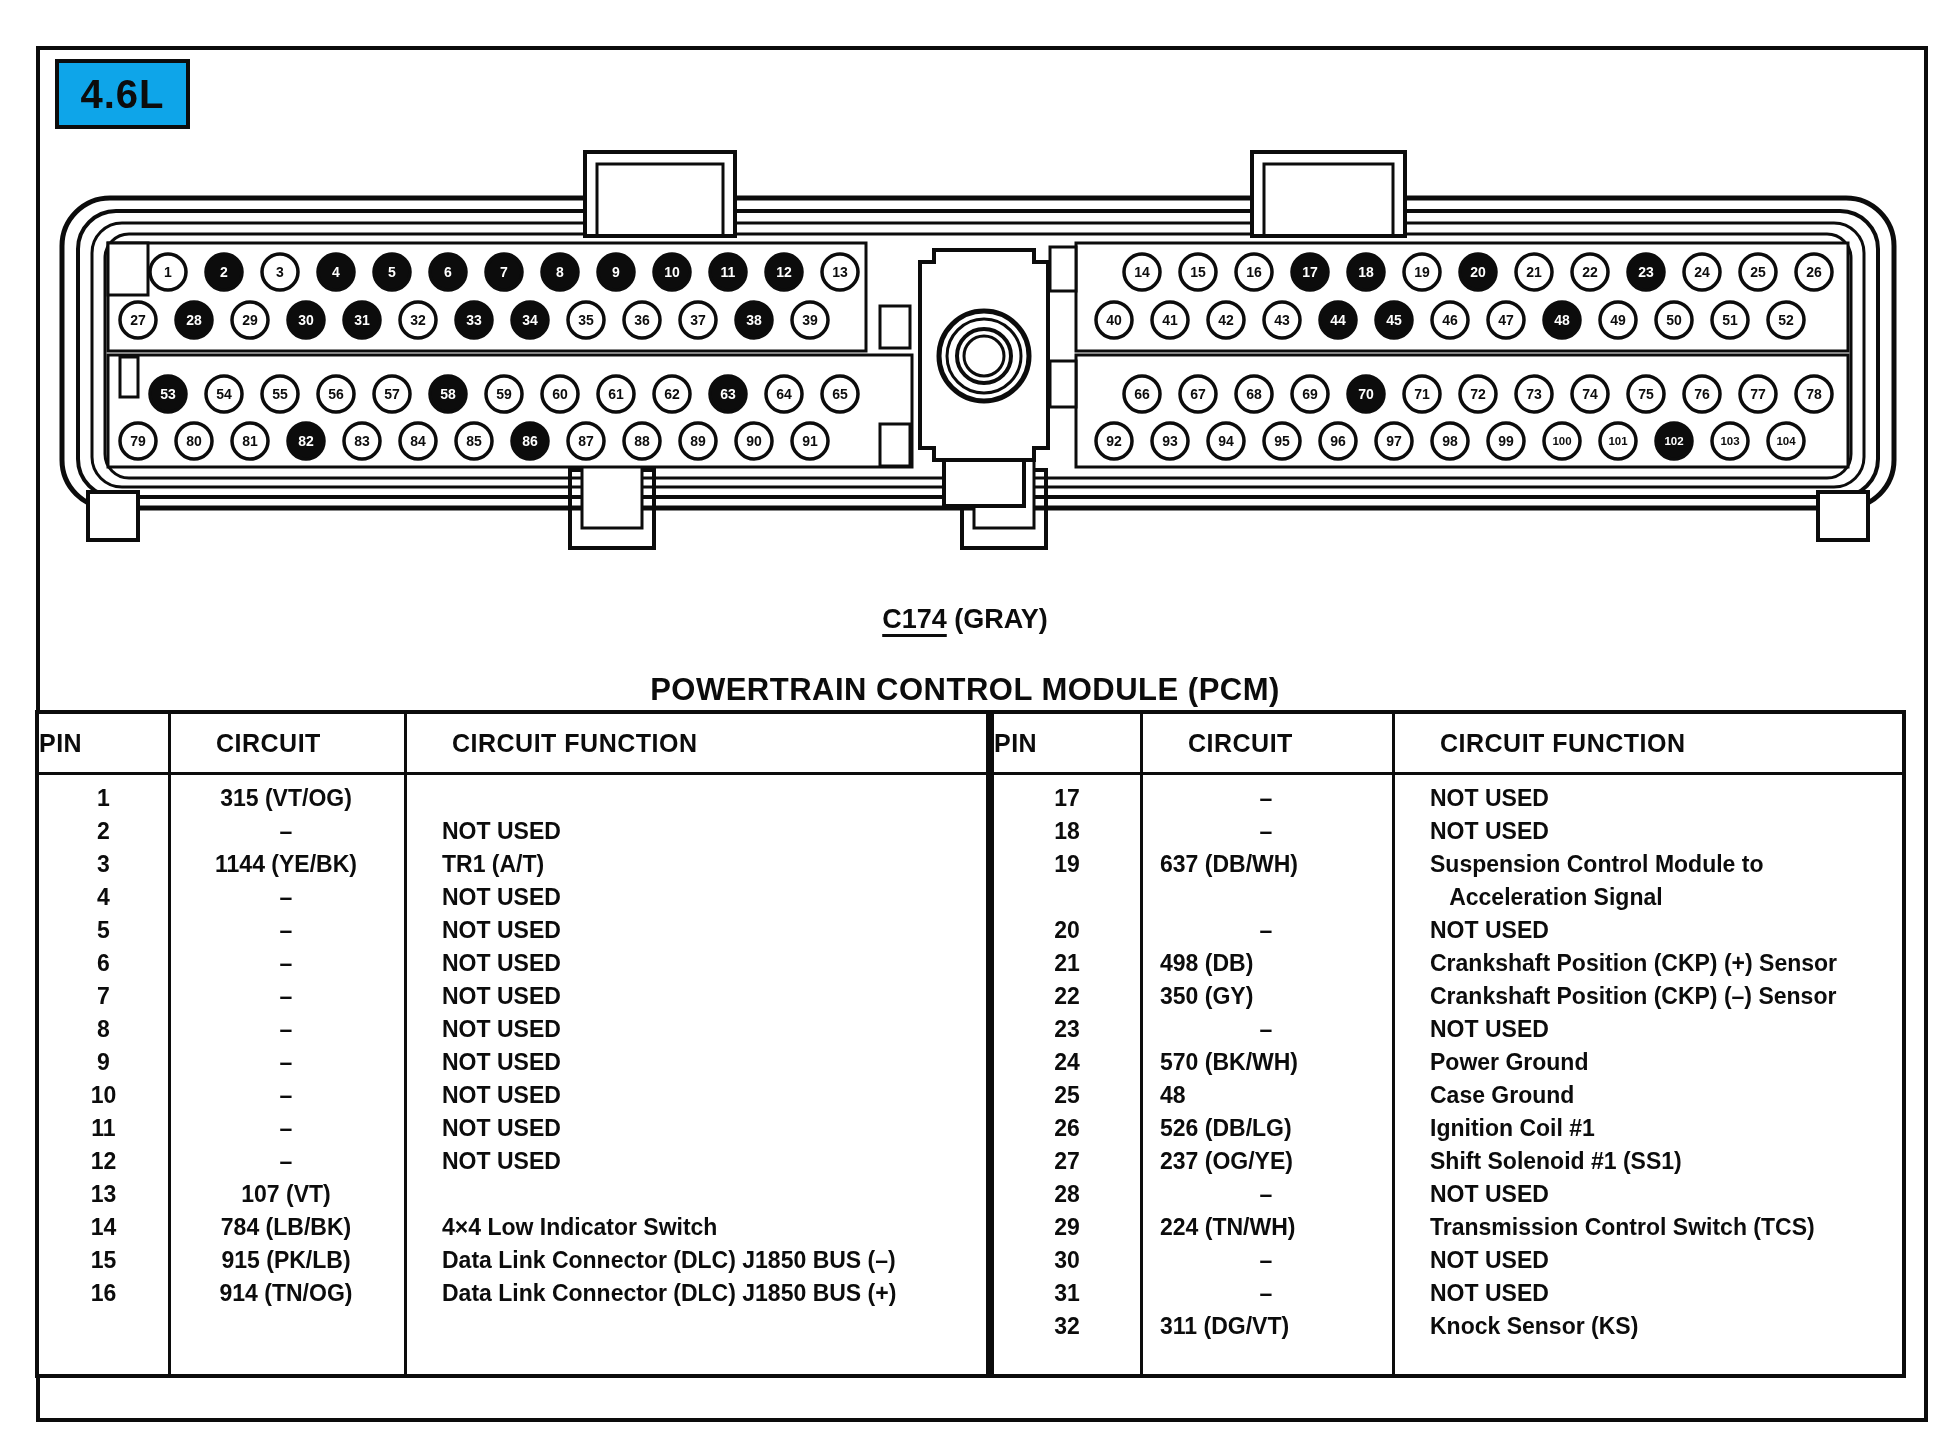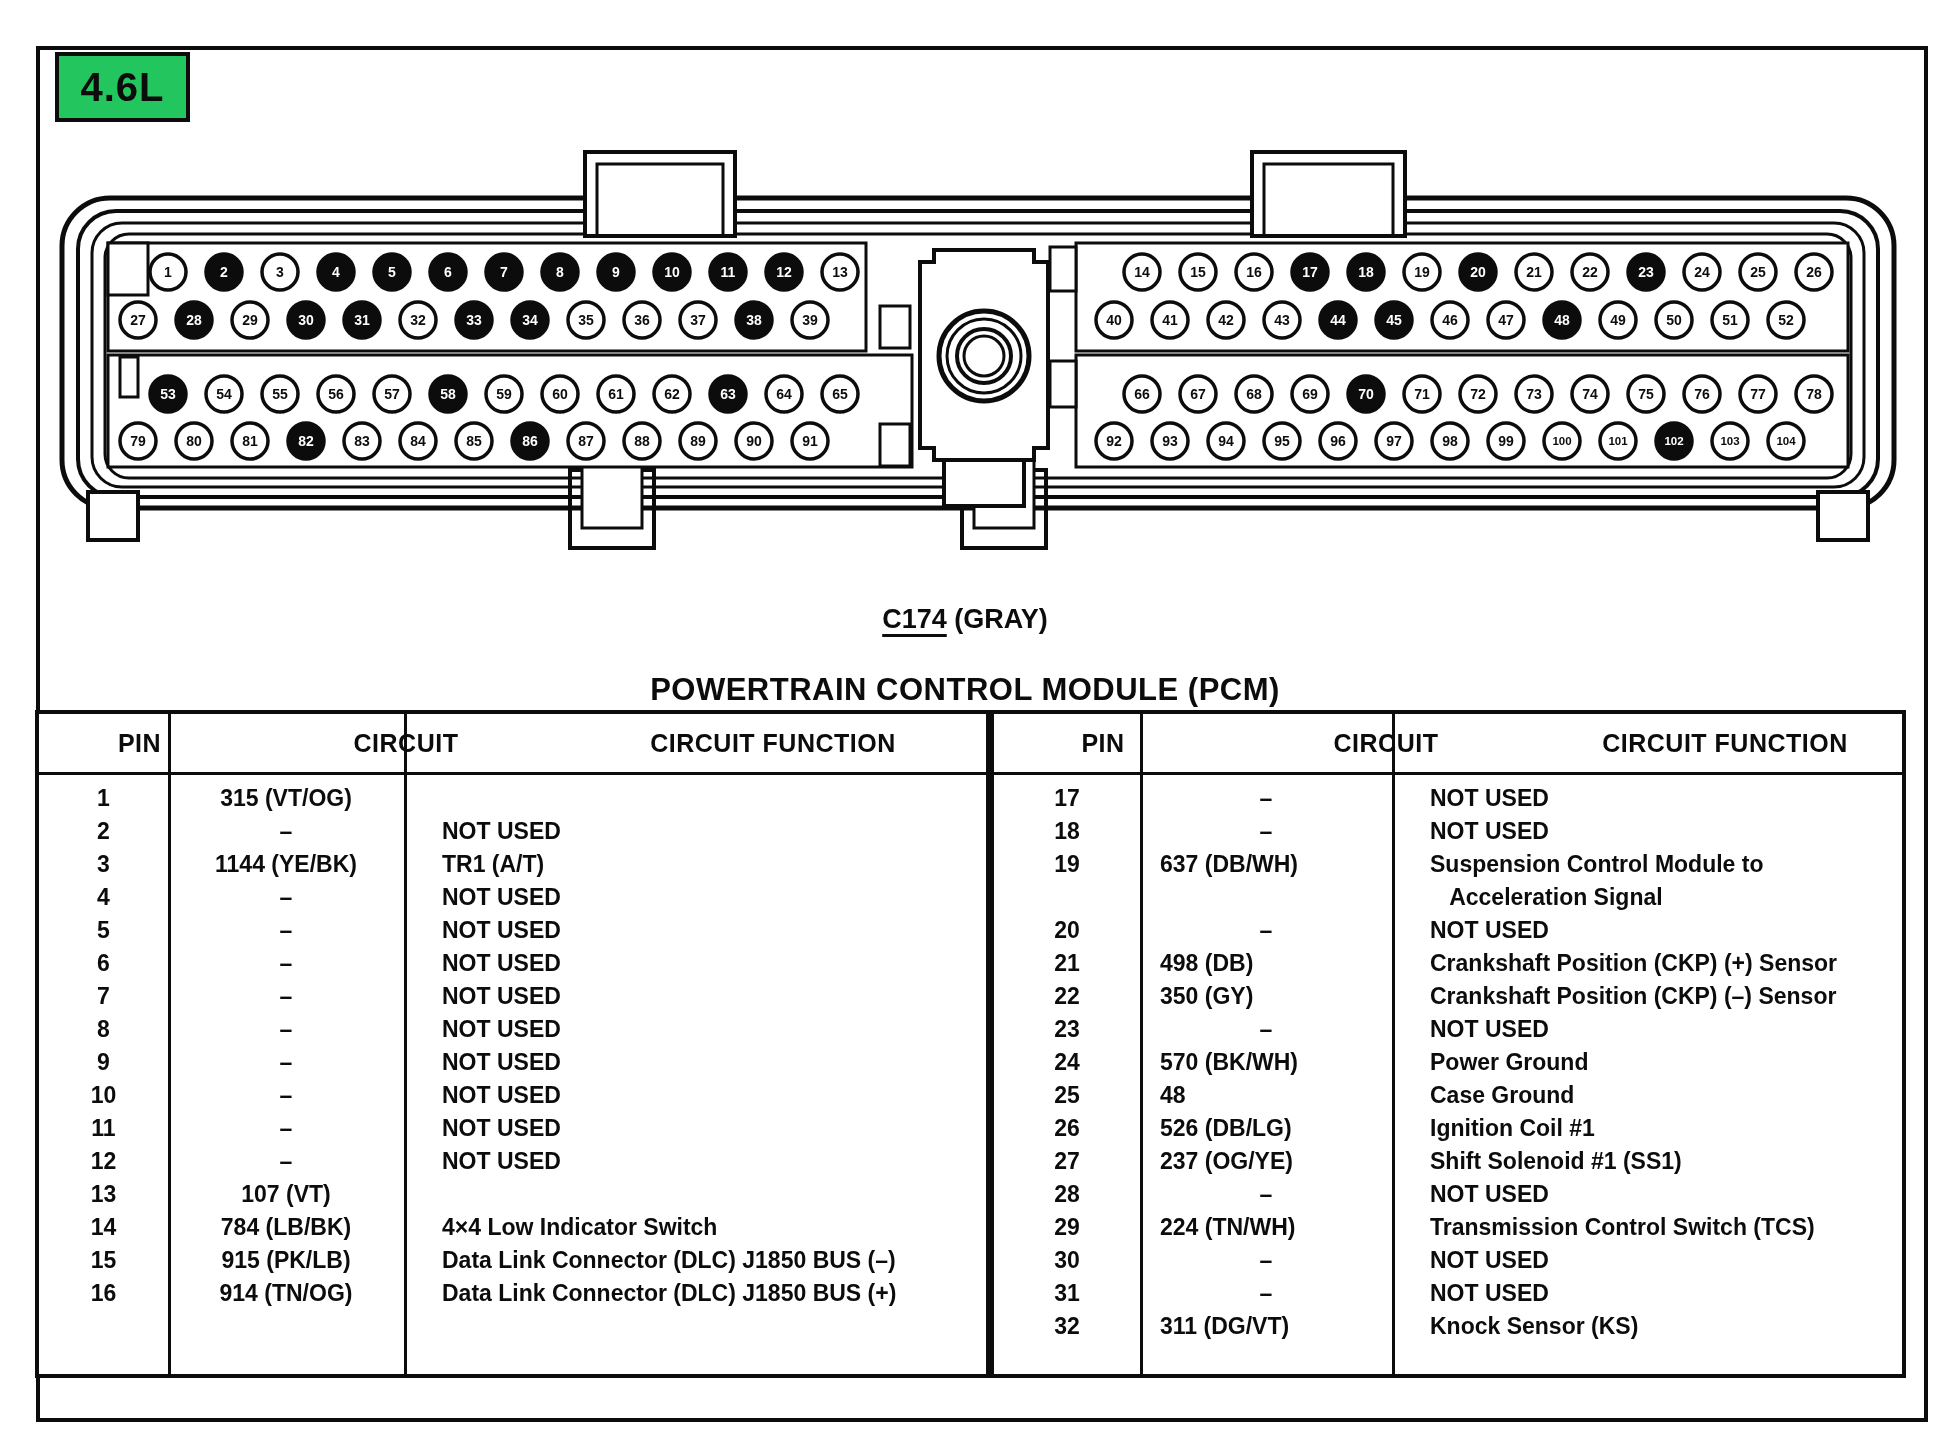--- a/index.html
+++ b/index.html
@@ -1,35 +1,35 @@
 <!DOCTYPE html>
 <html><head>
 <meta charset="utf-8">
 <style>
   html,body{margin:0;padding:0;background:#e8e8e8;}
   #page{position:relative;width:1956px;height:1440px;background:#ffffff;
         font-family:"Liberation Sans", sans-serif;color:#0c0c0c;overflow:hidden;}
   #page-border{position:absolute;left:36px;top:46px;width:1884px;height:1368px;
         border:4px solid #0c0c0c;}
-  #engine-box{position:absolute;left:55px;top:52px;width:127px;height:62px;
+  #engine-box{position:absolute;left:55px;top:59px;width:127px;height:62px;
         border:4px solid #0c0c0c;display:flex;align-items:center;justify-content:center;
-        background:#22c55e;}
+        background:#0ea5e9;}
   #engine-box span{font-size:40px;font-weight:bold;letter-spacing:1px;}
   #connector-svg{position:absolute;left:0;top:0;width:1956px;height:600px;}
   .cap{position:absolute;left:0;width:1930px;text-align:center;font-weight:bold;}
   #cap1{top:604px;font-size:27px;}
   #cap1 .code{text-decoration:underline;text-underline-offset:6px;text-decoration-thickness:2.5px;}
   #cap2{top:672px;font-size:31px;letter-spacing:.5px;}
   
   .ptable{position:absolute;top:710px;height:660px;border:4px solid #0c0c0c;background:#fff;}
   #tbl-left{left:35px;width:947px;--w1:129px;--w2:236px;}
   #tbl-right{left:990px;width:908px;--w1:146px;--w2:252px;}
   .thead{height:58px;border-bottom:3px solid #0c0c0c;display:flex;align-items:center;
          font-size:25px;font-weight:bold;letter-spacing:.5px;}
-  .thead div{text-align:center;padding-left:36px;}
+  .thead div{}
   .thead .h1{width:var(--w1);} .thead .h2{width:var(--w2);margin-left:48px;} .thead .h3{flex:1;}
   .vline{position:absolute;top:0;bottom:0;width:3px;background:#0c0c0c;}
   .tbody{padding-top:7px;font-size:23px;font-weight:bold;}
   .trow{display:flex;line-height:33px;}
   .c-pin{width:var(--w1);text-align:center;}
   .c-cir{width:var(--w2);}
   #tbl-left  .c-cir{text-align:center;}
   #tbl-right .c-cir{text-align:left;padding-left:20px;box-sizing:border-box;}
   #tbl-right .c-cir.dash{text-align:center;padding-left:0;}
   .c-fn{flex:1;padding-left:38px;white-space:pre-line;}

